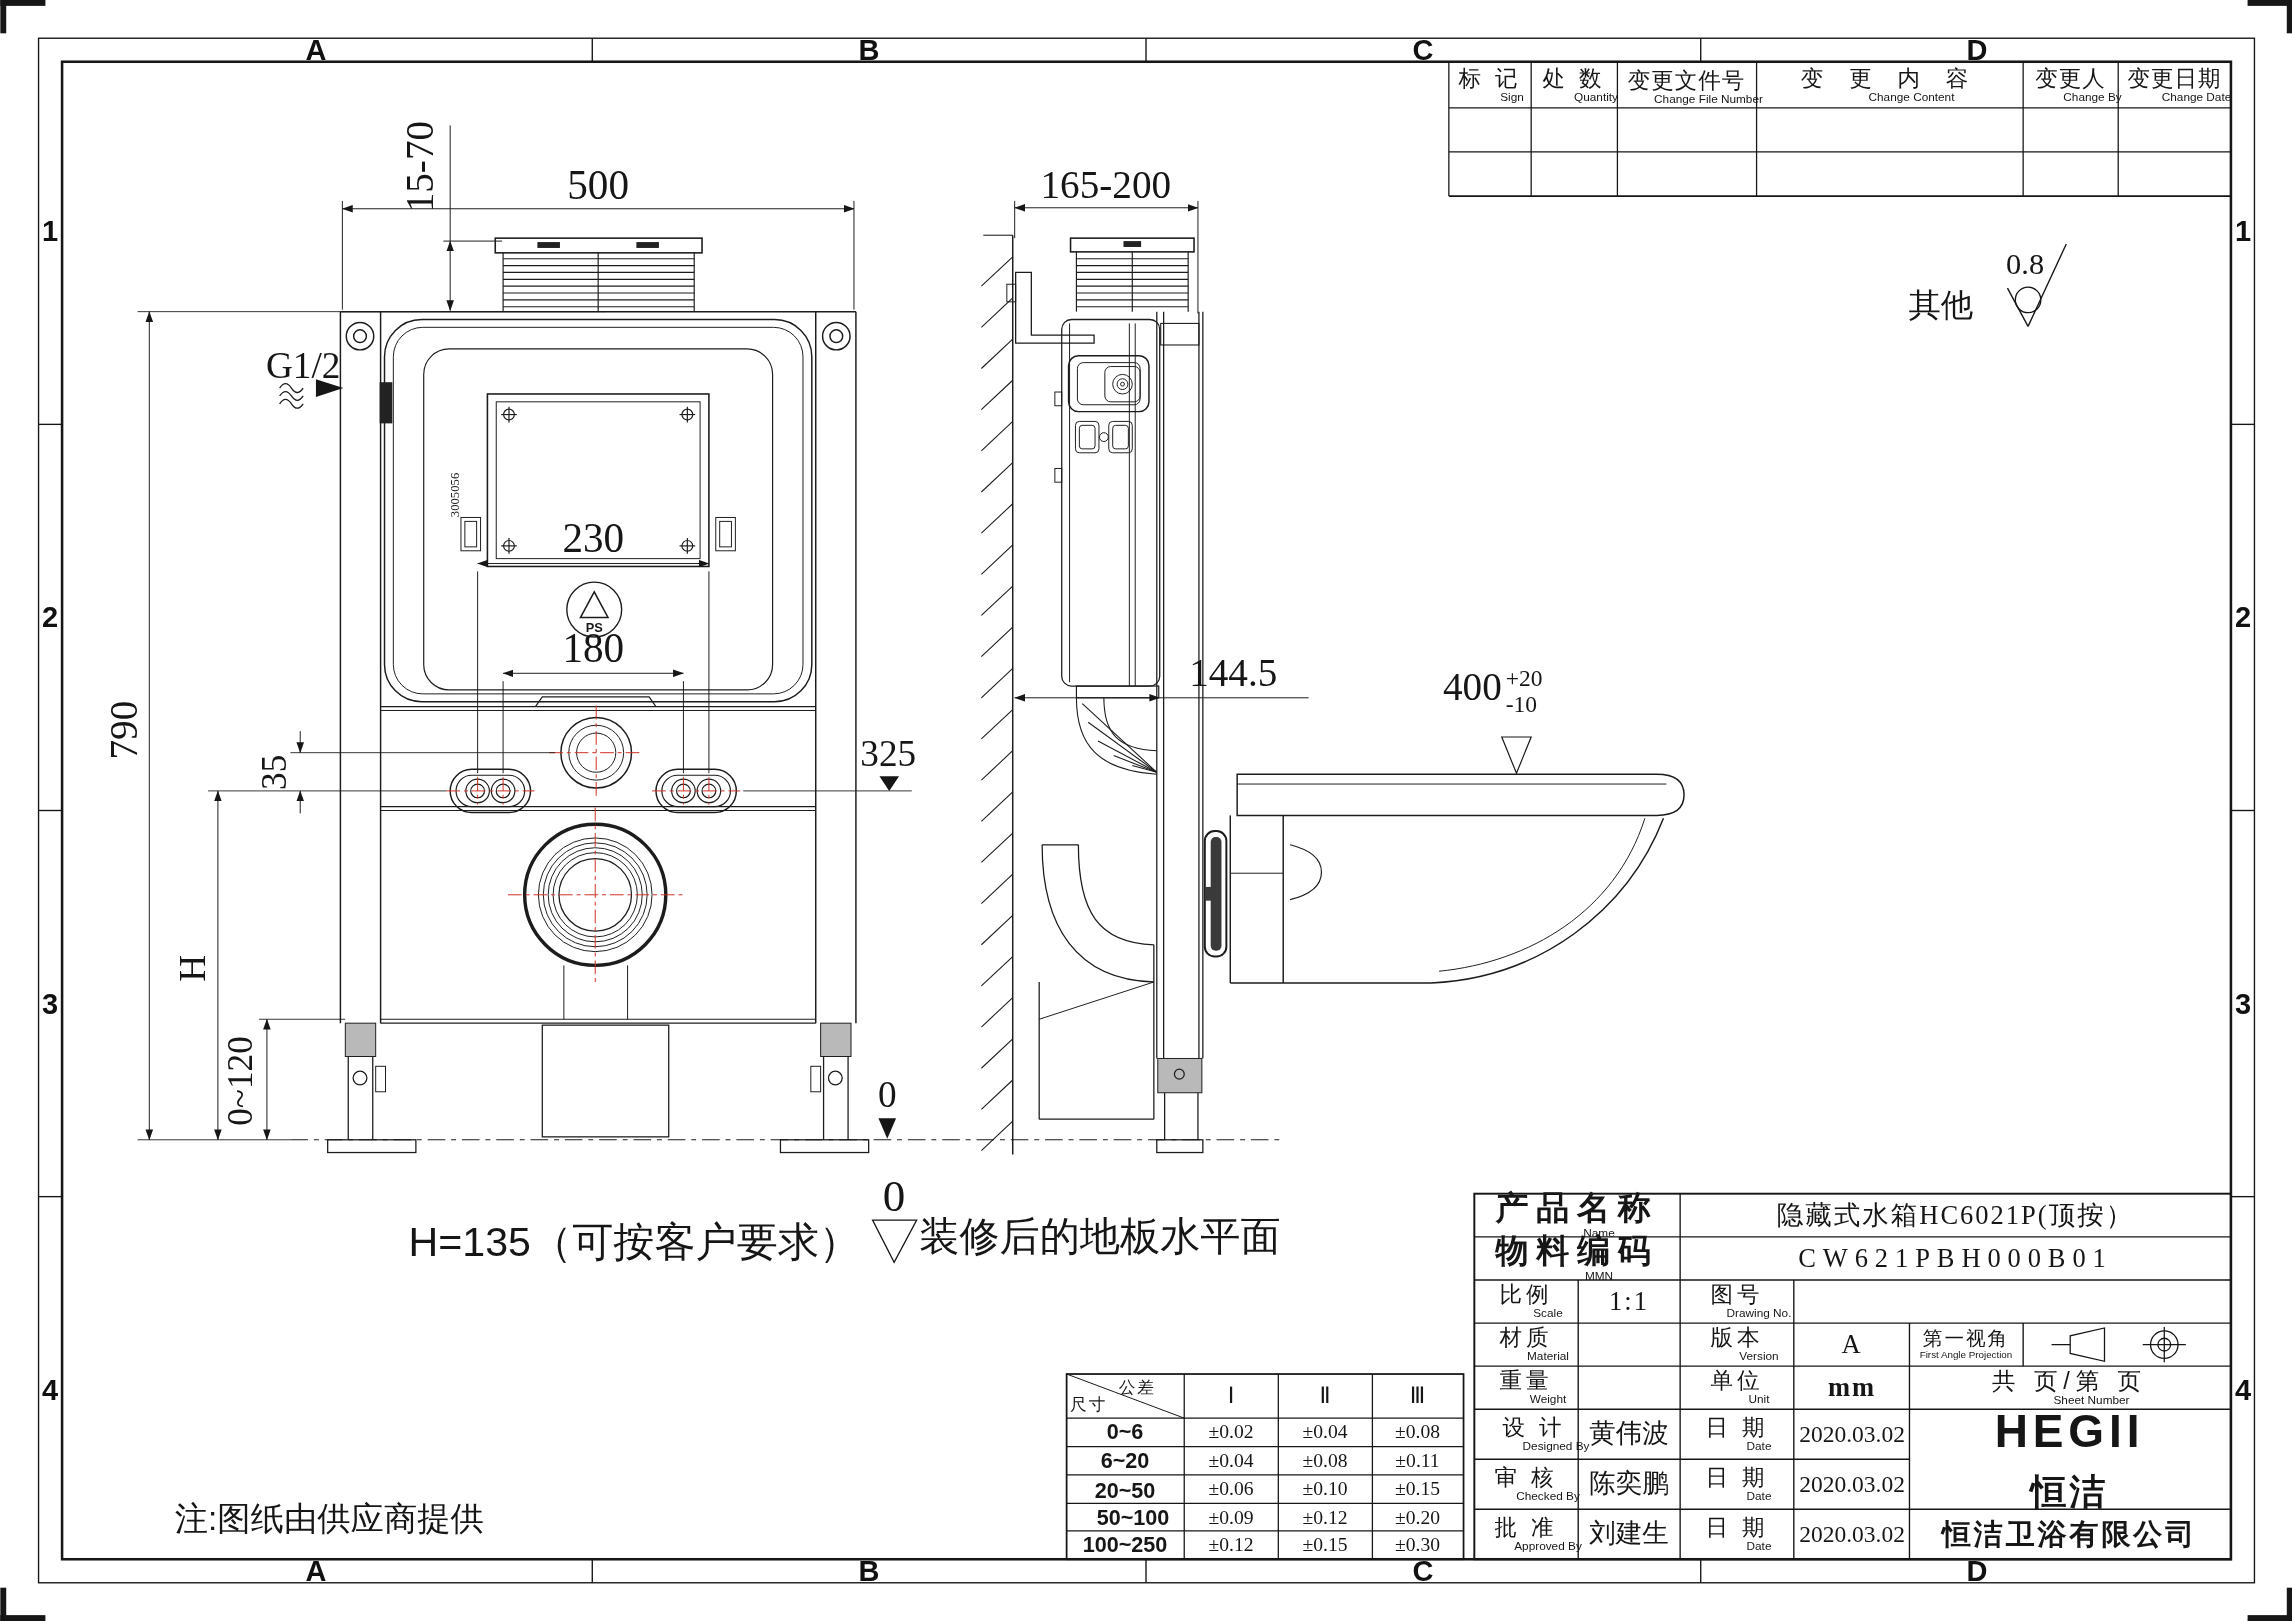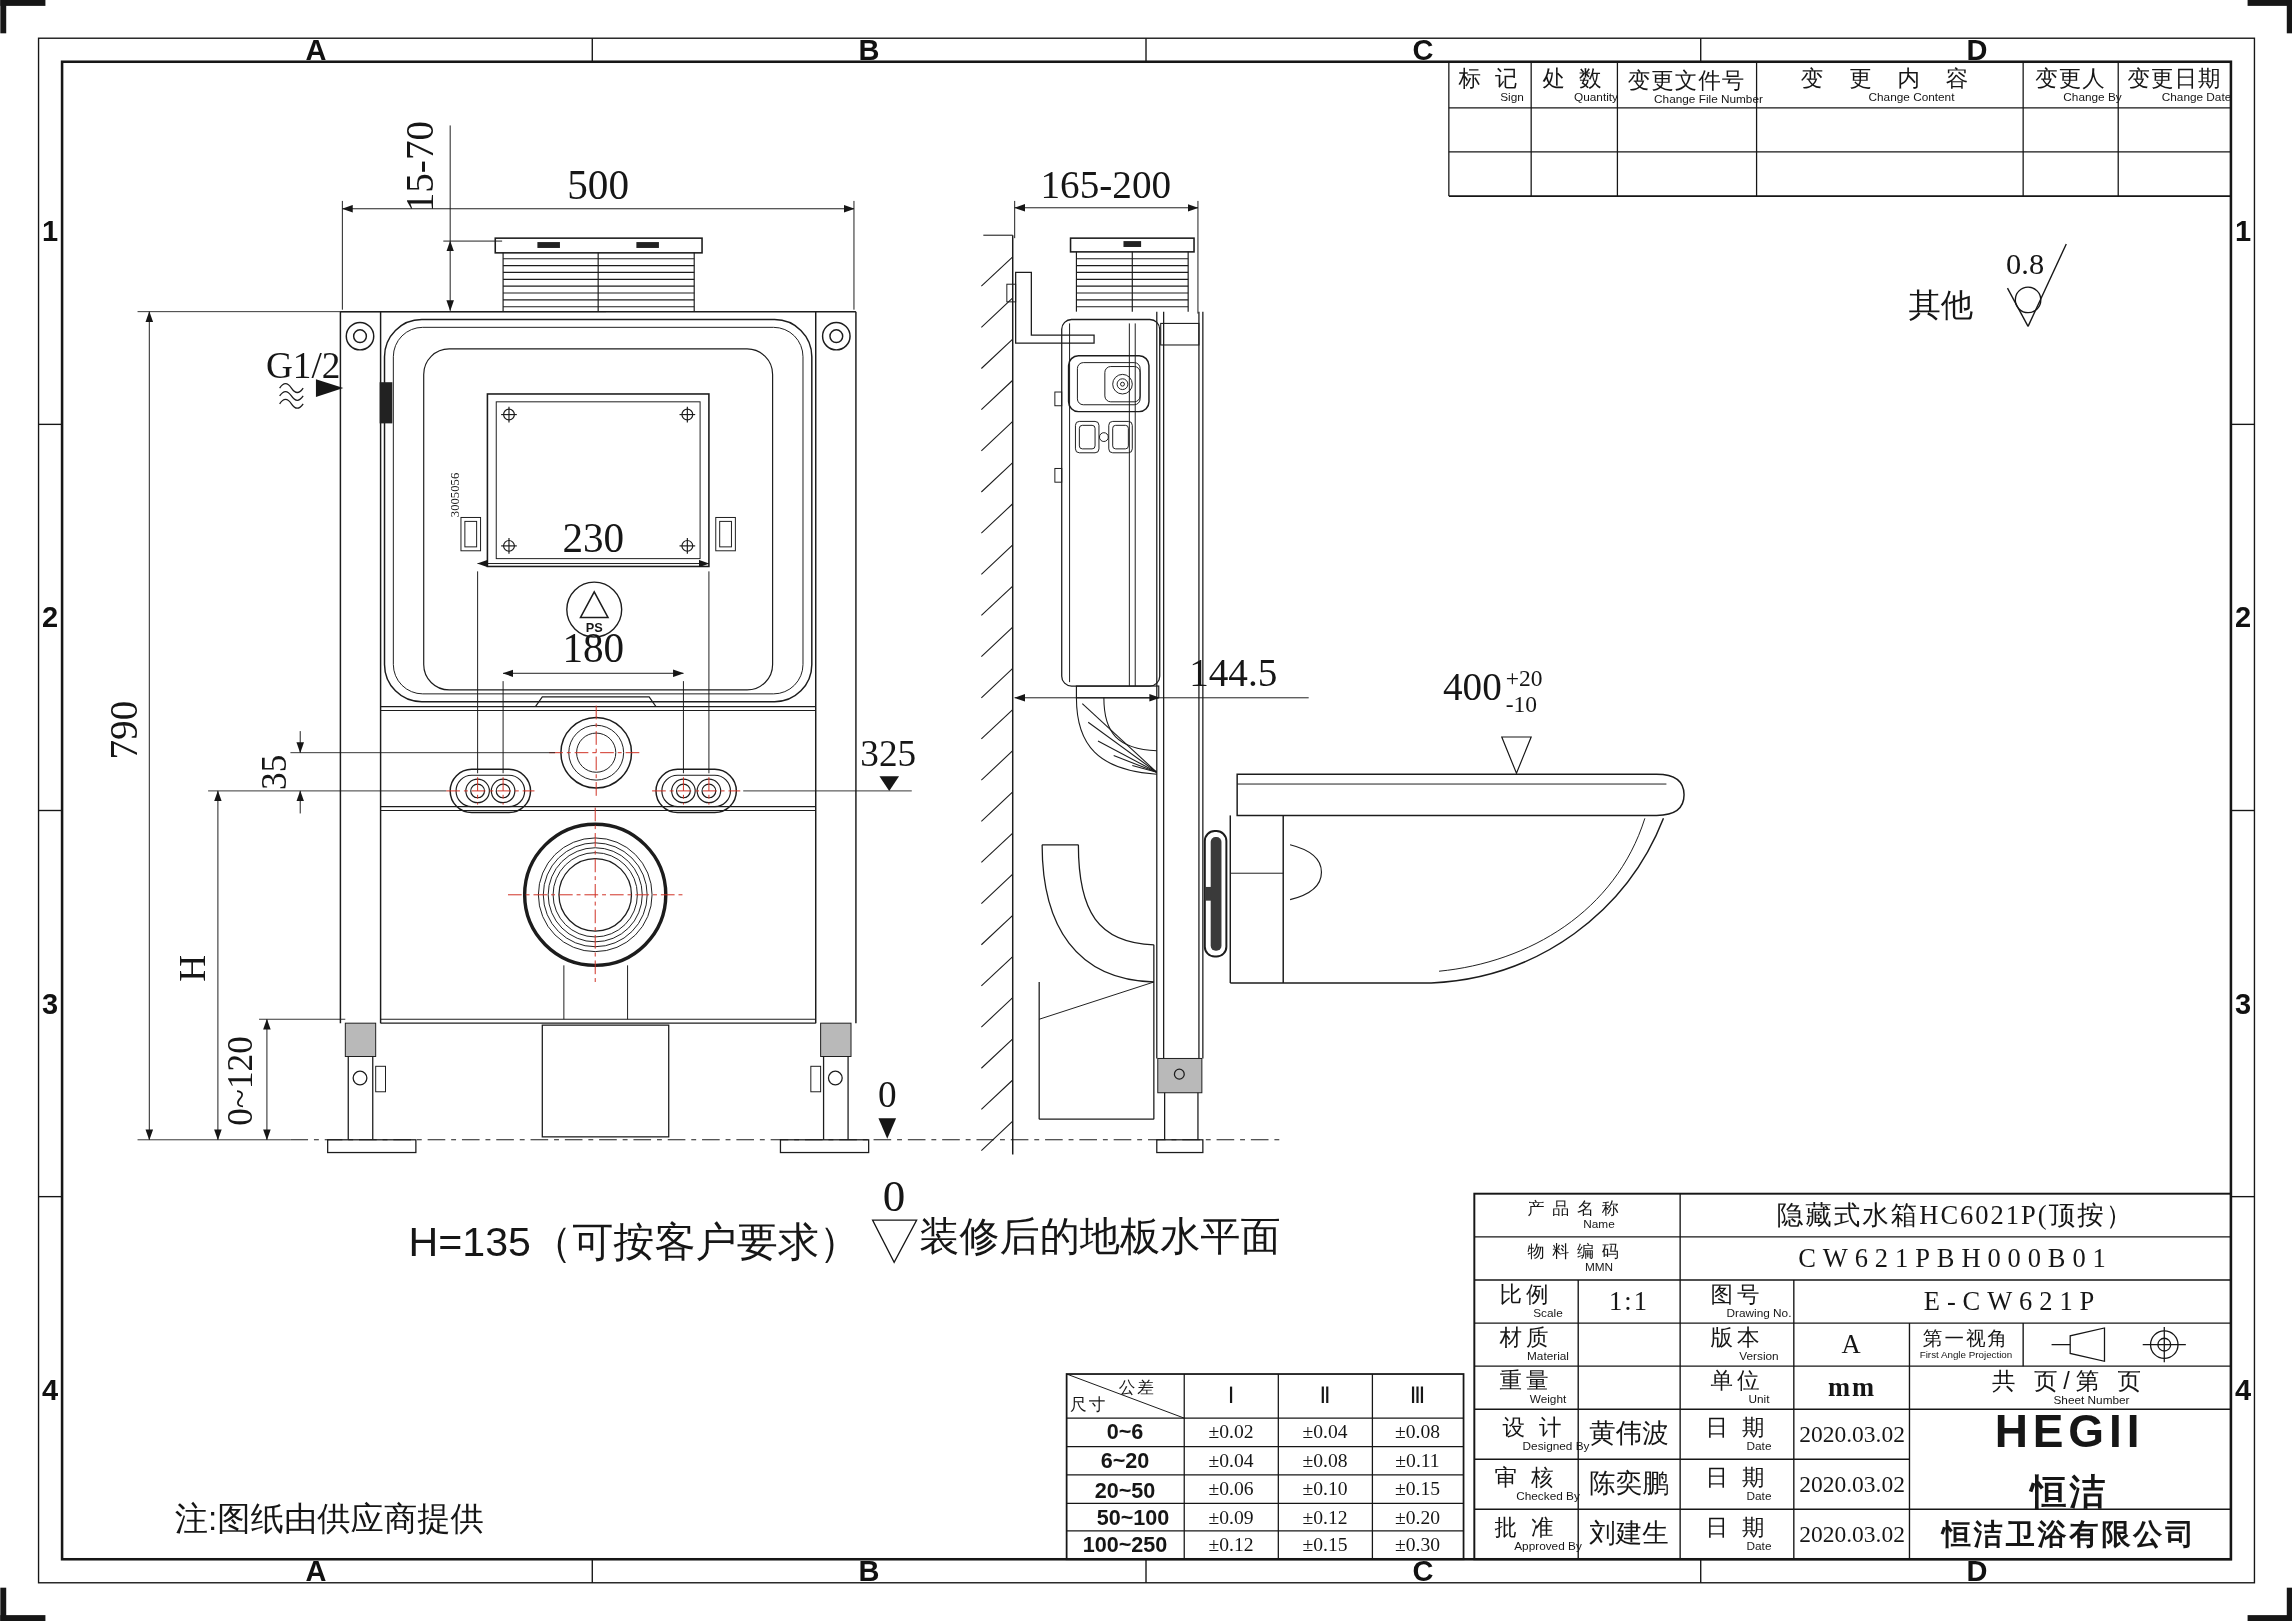--- a/index.html
+++ b/index.html
@@ -5,21 +5,21 @@
   html,body{margin:0;padding:0;background:#e8e8e8;}
   .page{position:relative;width:2293px;height:1621px;background:#ffffff;overflow:hidden;
         font-family:"Liberation Sans", sans-serif;color:#111;}
   svg{position:absolute;left:0;top:0;}
   svg text{fill:#161616;}
   .dimtxt{font-family:"Liberation Serif", serif;}
   .cjk{font-family:"Liberation Sans", sans-serif;}
   .tc{position:absolute;display:flex;flex-direction:column;align-items:center;justify-content:center;
       text-align:center;line-height:1.12;color:#161616;}
   .cn{font-size:22.5px;letter-spacing:3.9px;white-space:nowrap;}
-  .cnbig{font-size:17px;letter-spacing:7.8px;white-space:nowrap;}
+  .cnbig{font-size:33px;letter-spacing:7.8px;white-space:nowrap;font-weight:bold;}
   .en{font-size:11.8px;letter-spacing:0;white-space:nowrap;margin-left:44px;}
   .val{font-family:"Liberation Serif", serif;font-size:26.5px;letter-spacing:2px;white-space:nowrap;}
   .sp{letter-spacing:6.9px;}
   .zone{position:absolute;font-size:29px;font-weight:bold;transform:translate(-50%,-50%);}
   .tolrange{font-size:21.6px;font-weight:bold;white-space:nowrap;}
   .tolval{font-family:"Liberation Serif", serif;font-size:19.6px;white-space:nowrap;}
   .tolhead{font-family:"Liberation Serif", serif;font-size:22.5px;}
   .brand{font-size:46px;font-weight:900;letter-spacing:4.9px;line-height:1;}
   .brandcn{font-size:36px;font-weight:900;letter-spacing:2.9px;line-height:1;margin-top:20px;}
 </style>
@@ -573,23 +573,20 @@
   <span class="cn">比例</span>
   <span class="en">Scale</span>
 </div>
 <div class="tc" style="left:1578px;top:1280px;width:102px;height:43px">
   <span class="val">1:1</span>
 </div>
 <div class="tc" style="left:1680px;top:1280px;width:114px;height:43px">
   <span class="cn">图号</span>
   <span class="en">Drawing No.</span>
 </div>
-<div class="tc" style="left:1794px;top:1280px;width:437px;height:43px">
-  <span class="val sp">E-CW621P</span>
-</div>
 <div class="tc" style="left:1474px;top:1323px;width:104px;height:43px">
   <span class="cn">材质</span>
   <span class="en">Material</span>
 </div>
 <div class="tc" style="left:1578px;top:1323px;width:102px;height:43px">
   <span class="val"></span>
 </div>
 <div class="tc" style="left:1680px;top:1323px;width:114px;height:43px">
   <span class="cn">版本</span>
   <span class="en">Version</span>

